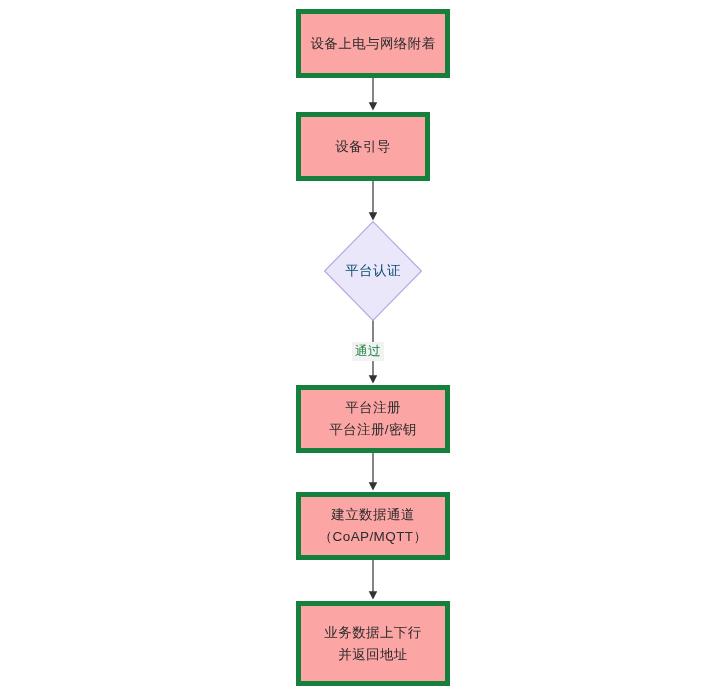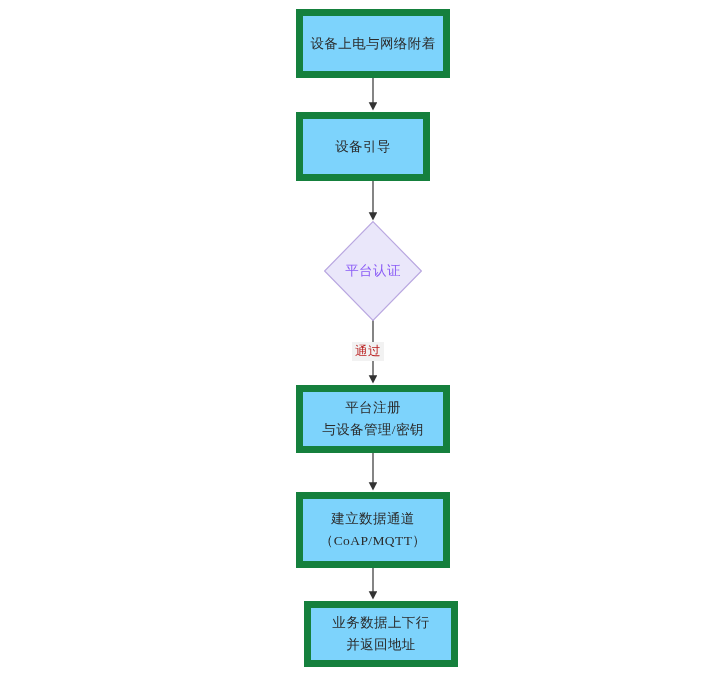--- a/index.html
+++ b/index.html
@@ -19,28 +19,27 @@
     height: 700px;
     background: #ffffff;
   }
   .node {
     position: absolute;
     box-sizing: border-box;
     display: flex;
     flex-direction: column;
     align-items: center;
     justify-content: center;
-    background: #7dd3fc;
-    border: 7px solid #15803d;
+    background: #fca5a5;
+    border: 5px solid #15803d;
     color: #2b2b2b;
     font-size: 13.5px;
     line-height: 22px;
     letter-spacing: 0.4px;
     text-align: center;
-    font-family: Liberation Serif, serif;
   }
   .node .line-text {
     display: block;
     white-space: nowrap;
   }
   .diamond-wrap {
     position: absolute;
     width: 98px;
     height: 100px;
   }
@@ -54,31 +53,31 @@
   .diamond-label {
     position: absolute;
     left: 0;
     top: 0;
     width: 100%;
     height: 100%;
     display: flex;
     align-items: center;
     justify-content: center;
     font-size: 13.5px;
-    color: #8b5cf6;
+    color: #0c4a6e;
     letter-spacing: 0.4px;
     white-space: nowrap;
   }
   .connector {
     position: absolute;
   }
   .edge-label {
     position: absolute;
     font-size: 12.5px;
-    color: #b91c1c;
+    color: #15803d;
     background: #f2f2f2;
     padding: 1px 3px;
     white-space: nowrap;
     letter-spacing: 0.4px;
   }
 </style>
 </head>
 <body>
 
 <div id="flow-canvas">
@@ -113,26 +112,26 @@
     <svg class="diamond-shape" viewBox="0 0 98 100" preserveAspectRatio="none">
       <polygon points="49,0.6 97.4,50 49,99.4 0.6,50" fill="#eae7fa" stroke="#b9a7e0" stroke-width="1.2"></polygon>
     </svg>
     <div class="diamond-label">平台认证</div>
   </div>
 
   <div class="edge-label" style="left:352px; top:342px;">通过</div>
 
   <div class="node" style="left:296px; top:385px; width:154px; height:68px;">
     <span class="line-text">平台注册</span>
-    <span class="line-text">与设备管理/密钥</span>
+    <span class="line-text">平台注册/密钥</span>
   </div>
 
-  <div class="node" style="left:296px; top:492px; width:154px; height:76px;">
+  <div class="node" style="left:296px; top:492px; width:154px; height:68px;">
     <span class="line-text">建立数据通道</span>
     <span class="line-text">（CoAP/MQTT）</span>
   </div>
 
-  <div class="node" style="left:304px; top:601px; width:154px; height:66px;">
+  <div class="node" style="left:296px; top:601px; width:154px; height:85px;">
     <span class="line-text">业务数据上下行</span>
     <span class="line-text">并返回地址</span>
   </div>
 
 </div>
 
 </body></html>

